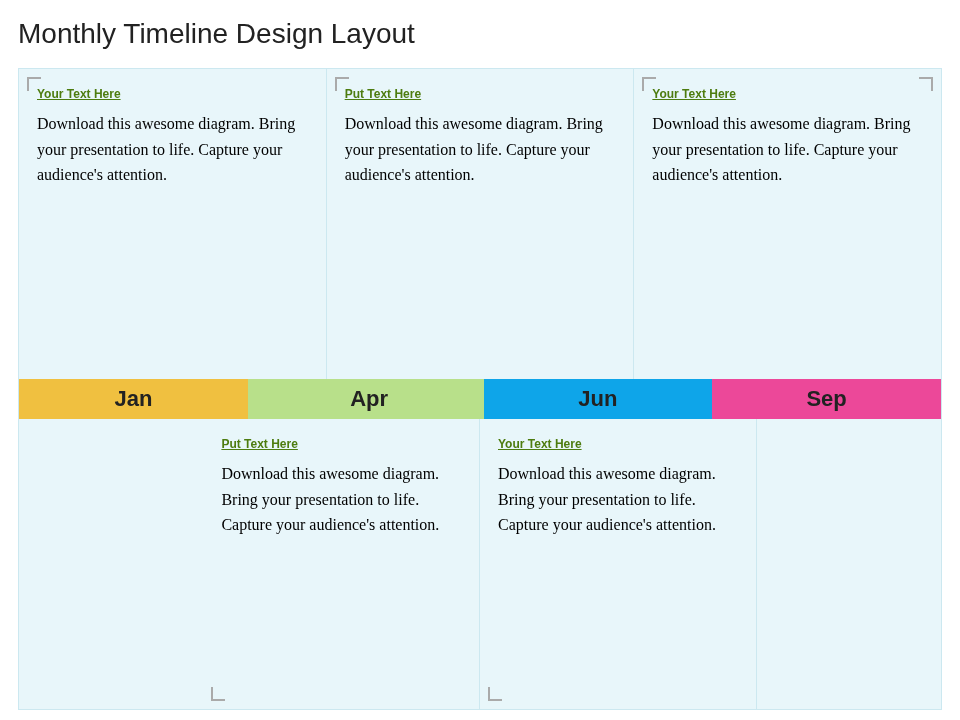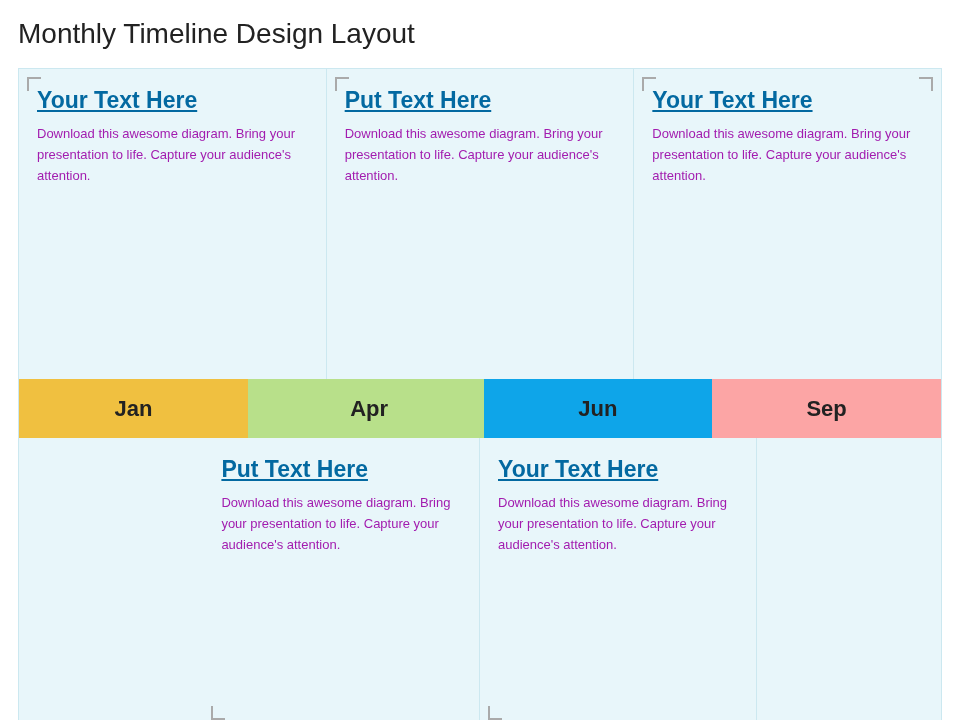--- a/index.html
+++ b/index.html
@@ -30,65 +30,66 @@
     .top-col {
       flex: 1;
       padding: 18px 18px 18px 18px;
       border-right: 1px solid #cce8f0;
       position: relative;
     }
     .top-col:last-child {
       border-right: none;
     }
     .col-heading {
-      font-size: 23px;
+      font-size: 12px;
       font-weight: bold;
       text-decoration: underline;
-      color: #0369a1;
+      color: #4d7c0f;
       margin-bottom: 10px;
     }
     .col-body {
-      font-size: 13px;
-      color: #a21caf;
+      font-size: 16px;
+      color: #000000;
       line-height: 1.6;
+      font-family: Liberation Serif, serif;
     }
     
     .tick-tl {
       position: absolute;
       top: 8px; left: 8px;
       width: 14px; height: 14px;
       border-top: 2px solid #aaa;
       border-left: 2px solid #aaa;
     }
     .tick-tr {
       position: absolute;
       top: 8px; right: 8px;
       width: 14px; height: 14px;
       border-top: 2px solid #aaa;
       border-right: 2px solid #aaa;
     }
     
     .timeline-bar {
       display: flex;
       width: 100%;
-      height: 59px;
+      height: 40px;
     }
     .timeline-month {
       flex: 1;
       display: flex;
       align-items: center;
       justify-content: center;
       font-size: 22px;
       font-weight: bold;
       color: #222;
     }
     .month-jan  { background: #f0c040; }
     .month-apr  { background: #b8e08a; padding-left: 7px; }
     .month-jun  { background: #0ea5e9; }
-    .month-sep  { background: #fca5a5; }
+    .month-sep  { background: #ec4899; }
     .month-nov  { background: #f0a0c8; }
 
     
     .bottom-section {
       display: flex;
       width: 100%;
       min-height: 290px;
     }
     .bottom-spacer {
       width: 20%; 

